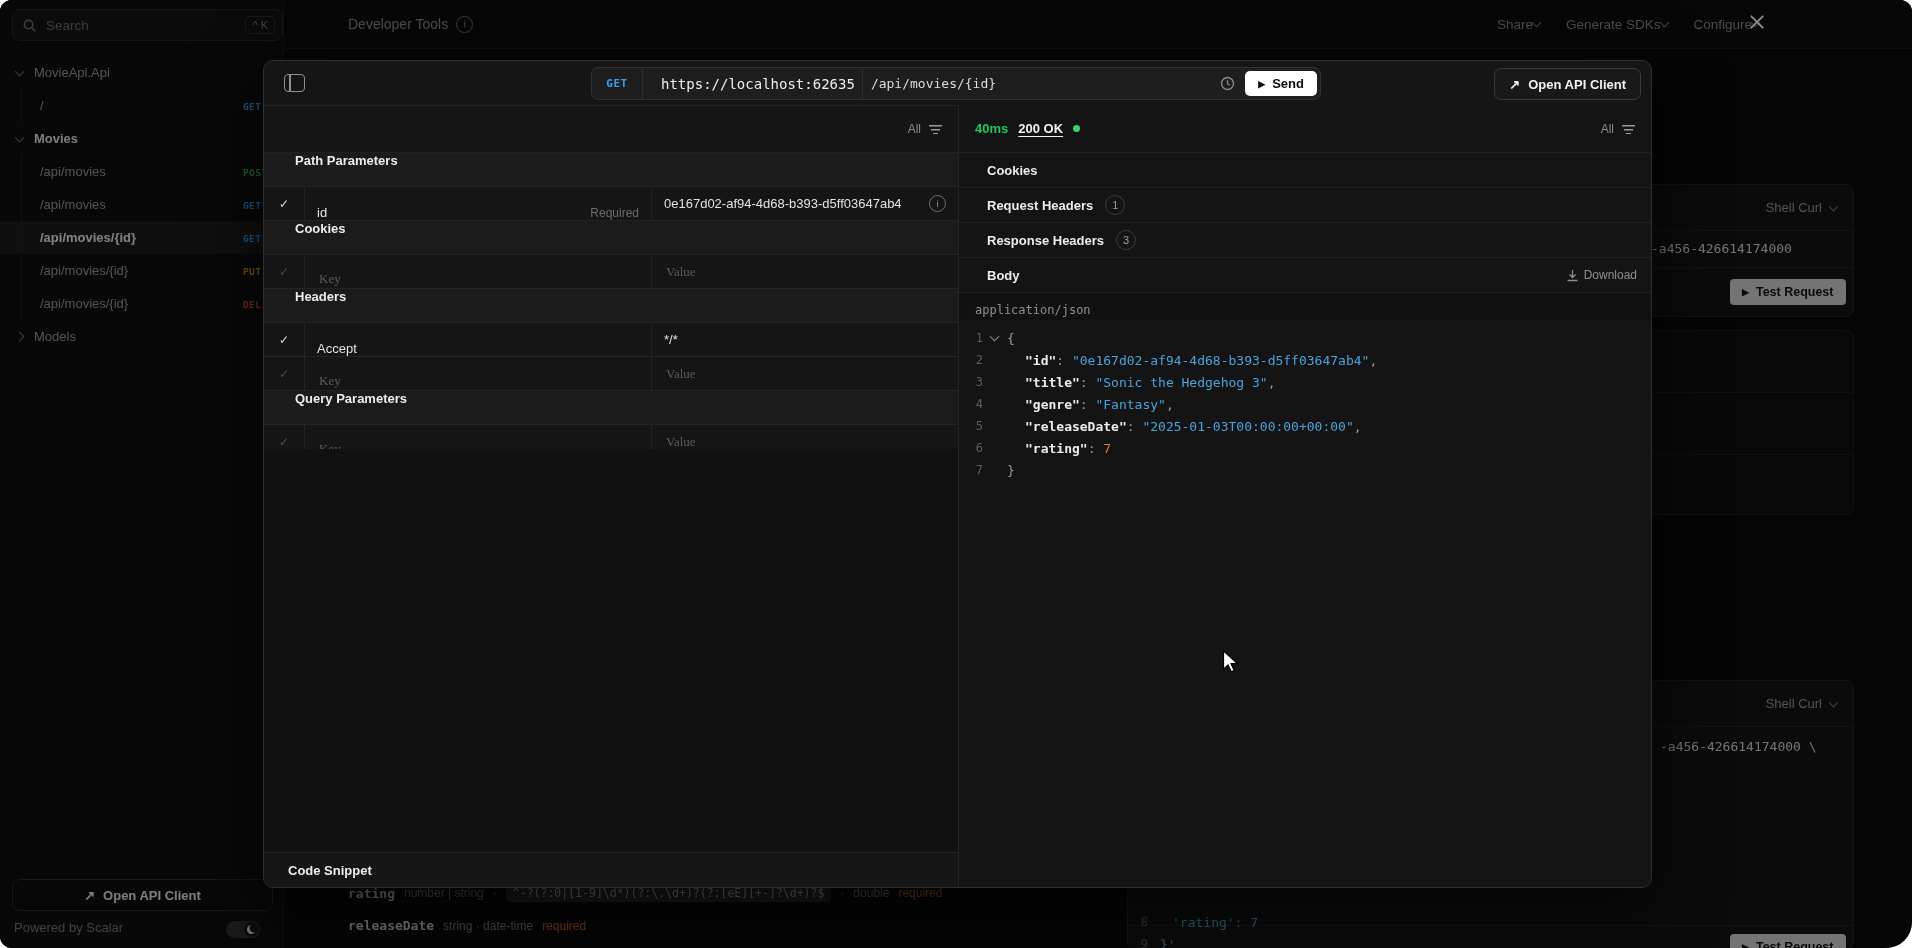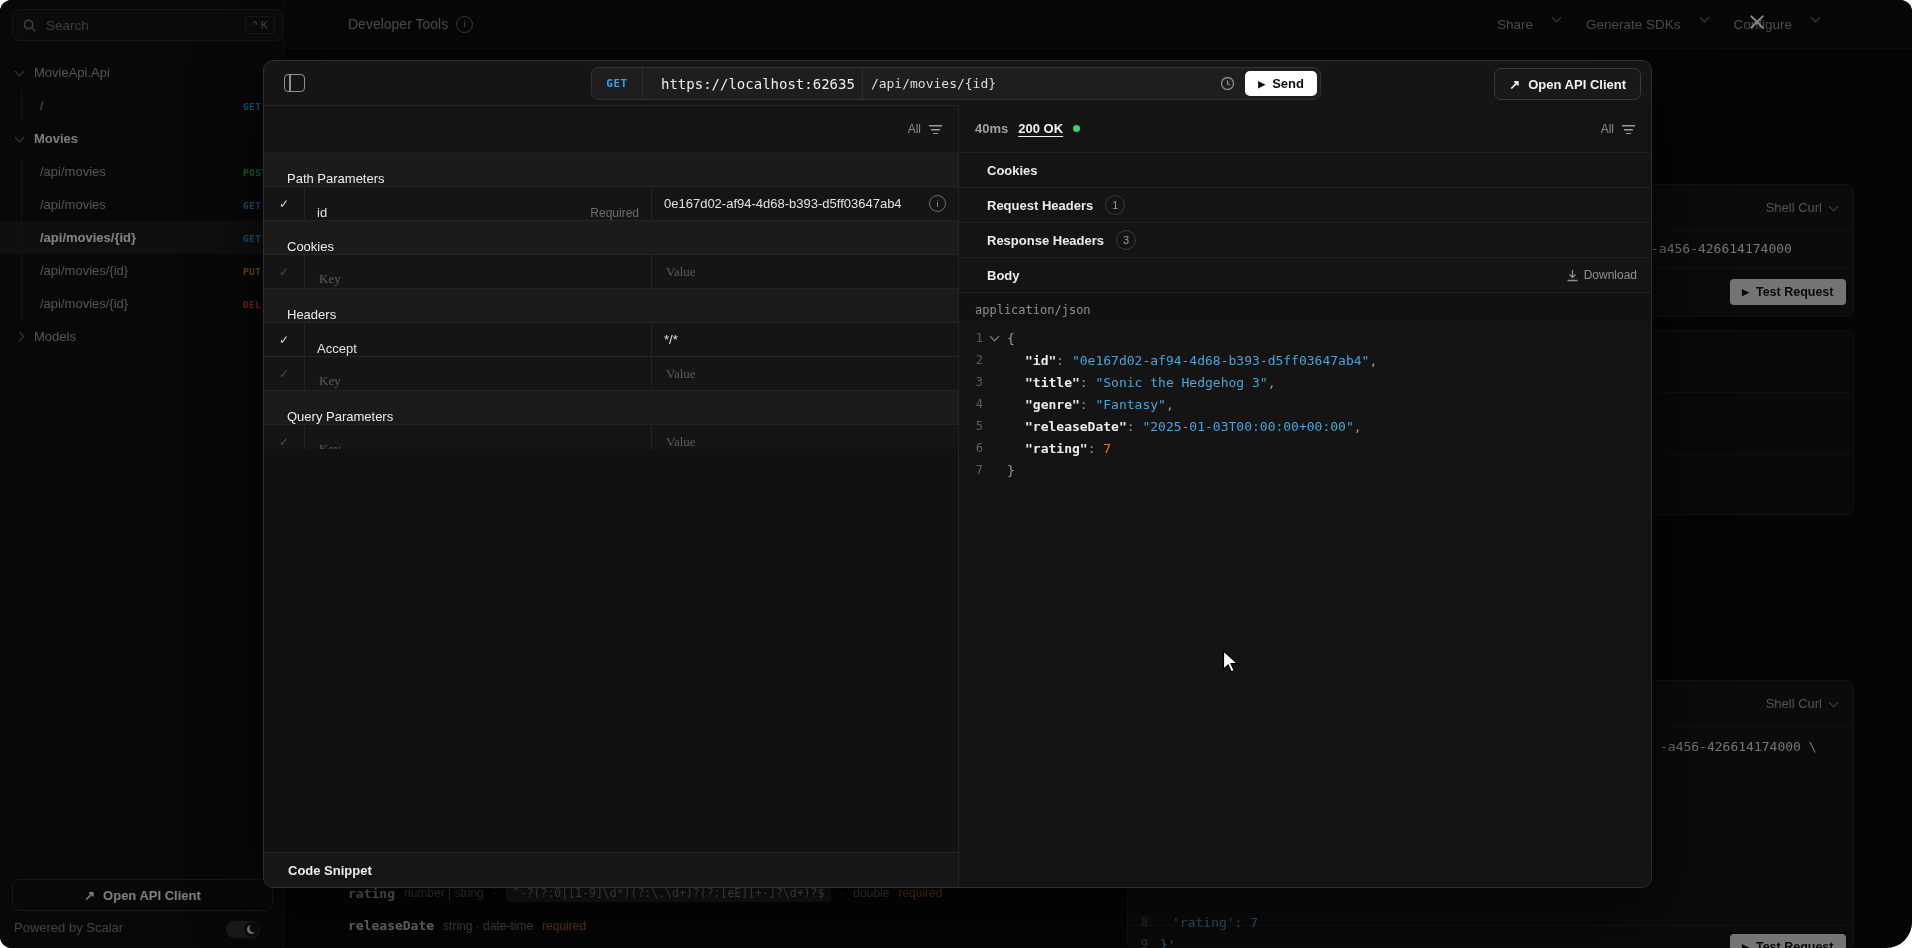--- a/index.html
+++ b/index.html
@@ -5,21 +5,21 @@
   html,body{margin:0;padding:0}
   body{width:1912px;height:948px;background:#ffffff;font-family:"Liberation Sans",sans-serif;overflow:hidden;position:relative}
   .mono{font-family:"DejaVu Sans Mono","Liberation Mono",monospace}
   .app{position:absolute;inset:0;background:#0b0b0c;border-radius:12px 12px 26px 12px;overflow:hidden}
 
   
   .topbar{position:absolute;left:0;top:0;right:0;height:48px;background:#0d0d0e;border-bottom:1px solid #1c1c1d}
   .dt-title{position:absolute;left:348px;top:0;height:48px;display:flex;align-items:center;gap:8px;color:#8e8e8e;font-size:14px}
   .info-i{width:15px;height:15px;border:1px solid #6e6e6e;border-radius:50%;color:#9a9a9a;font-size:9px;display:flex;align-items:center;justify-content:center}
   .top-menus{position:absolute;left:1497px;top:0;height:48px;display:flex;align-items:center;gap:26px;color:#8d8d8d;font-size:13.5px}
-  .menu-item{display:flex;align-items:flex-start;gap:20px;cursor:pointer}
+  .menu-item{display:flex;align-items:center;gap:0;cursor:pointer}
   .chev{width:6px;height:6px;border-right:1.5px solid #7a7a7a;border-bottom:1.5px solid #7a7a7a;transform:rotate(45deg);margin-top:-3px}
   .close-x{position:absolute;left:1748px;top:13px;width:18px;height:18px;cursor:pointer}
   .close-x::before,.close-x::after{content:"";position:absolute;left:8px;top:0;width:2px;height:18px;background:#ffffff;border-radius:1px}
   .close-x::before{transform:rotate(45deg)}.close-x::after{transform:rotate(-45deg)}
 
   
   .sidebar{position:absolute;left:0;top:0;width:283px;bottom:0;background:#0f0f10;border-right:1px solid #1d1d1e}
   .search-box{position:absolute;left:12px;top:9px;width:252px;height:30px;background:#151516;border:1px solid #2a2a2b;border-radius:8px;display:flex;align-items:center;padding:0 7px 0 10px;gap:8px}
   .search-input{flex:1;min-width:0;background:none;border:0;outline:0;color:#c4b5fd;font-size:13.5px;font-family:inherit}
   .search-input::placeholder{color:#6f6f6f}
@@ -75,37 +75,37 @@
   .oac2{position:absolute;right:10px;top:7px;height:30px;padding:0 14px;border:1px solid #3a3a3b;border-radius:7px;color:#f2f2f2;font-size:13px;font-weight:700;display:flex;align-items:center;gap:8px;background:#19191a;cursor:pointer}
 
   
   .pleft{position:absolute;left:0;top:44px;width:694px;bottom:0}
   .frow{height:47px;position:relative;border-bottom:1px solid #202021}
   .allfilter{position:absolute;right:16px;top:0;height:100%;display:flex;align-items:center;gap:8px;color:#8a8a8a;font-size:12px;cursor:pointer}
   .filtericon{width:13px;height:10px;background:
     linear-gradient(#9a9a9a,#9a9a9a) 0 1px/13px 1.5px no-repeat,
     linear-gradient(#9a9a9a,#9a9a9a) 2px 5px/9px 1.5px no-repeat,
     linear-gradient(#9a9a9a,#9a9a9a) 4px 9px/5px 1.5px no-repeat}
-  .psection{height:33px;display:flex;align-items:flex-end;gap:11px;padding-left:12px;background:#1b1b1c;border-bottom:1px solid #232324;color:#ececec;font-size:13px;font-weight:400;cursor:pointer}
+  .psection{height:33px;display:flex;align-items:flex-start;gap:11px;padding-left:20px;background:#1b1b1c;border-bottom:1px solid #232324;color:#ececec;font-size:13px;font-weight:700;cursor:pointer}
   .prow{display:flex;height:33px;border-bottom:1px solid #232324;background:#151516;font-size:13px;color:#e3e3e3}
   .pcheck{width:40px;border-right:1px solid #232324;display:flex;align-items:center;justify-content:center;color:#d8d8d8;font-size:12px;cursor:pointer}
   .pcheck.dim{color:#4a4a4a}
   .pkey{width:322px;border-right:1px solid #232324;display:flex;align-items:flex-end;padding:0 12px;gap:8px}
   .pval{flex:1;display:flex;align-items:center;padding:0 12px;gap:8px}
   .required{margin-left:auto;color:#6c6c6c;font-size:12px}
   .cellinput{flex:1;min-width:0;background:none;border:0;outline:0;color:#d8d8d8;font-size:13px;font-family:Liberation Serif, serif}
   .cellinput::placeholder{color:#5c5c5c}
   .valinfo{margin-left:auto;flex:none}
   .pl-empty{position:absolute;left:0;right:0;top:344px;bottom:34px;background:#111112}
   .csrow{position:absolute;left:0;right:0;bottom:0;height:34px;border-top:1px solid #242425;background:#161617;display:flex;align-items:center;gap:11px;padding-left:13px;color:#ececec;font-size:13px;font-weight:700;cursor:pointer}
 
   
   .pright{position:absolute;left:694px;top:44px;right:0;bottom:0;border-left:1px solid #242425;background:#141415}
   .srow{height:47px;border-bottom:1px solid #202021;display:flex;align-items:center;padding:0 16px;gap:10px}
-  .rtime{color:#a3a3a3;font-size:13px;font-weight:700}
+  .rtime{color:#22c55e;font-size:13px;font-weight:700}
   .rstatus{color:#f0f0f0;font-size:13px;font-weight:700;text-decoration:underline;text-underline-offset:3px;cursor:pointer}
   .okdot{width:7px;height:7px;border-radius:50%;background:#3ecf6e}
   .rrow{height:34px;border-bottom:1px solid #202021;display:flex;align-items:center;gap:12px;padding:0 16px;color:#ececec;font-size:13px;font-weight:700;cursor:pointer;position:relative}
   .cbadge{width:18px;height:18px;border:1px solid #3a3a3b;border-radius:50%;color:#9a9a9a;font-size:11px;font-weight:400;display:flex;align-items:center;justify-content:center}
   .download{position:absolute;right:14px;display:flex;align-items:flex-end;gap:6px;color:#8f8f8f;font-size:12px;font-weight:400;cursor:pointer}
   .ctrow{height:33px;border-bottom:1px solid #202021;display:flex;align-items:center;padding-left:16px;color:#8f8f8f;font-size:12px;background:#111112}
   .codeblk{position:absolute;left:0;right:0;top:215px;bottom:0;background:#141415;padding-top:7px}
   .cl{display:flex;height:22px;align-items:center;white-space:pre;font-size:13px}
   .ln{width:18px;padding-left:6px;text-align:right;color:#5e5e5e;font-size:12px;flex:none}
   .fold{width:22px;display:flex;justify-content:center;align-items:center;flex:none}

